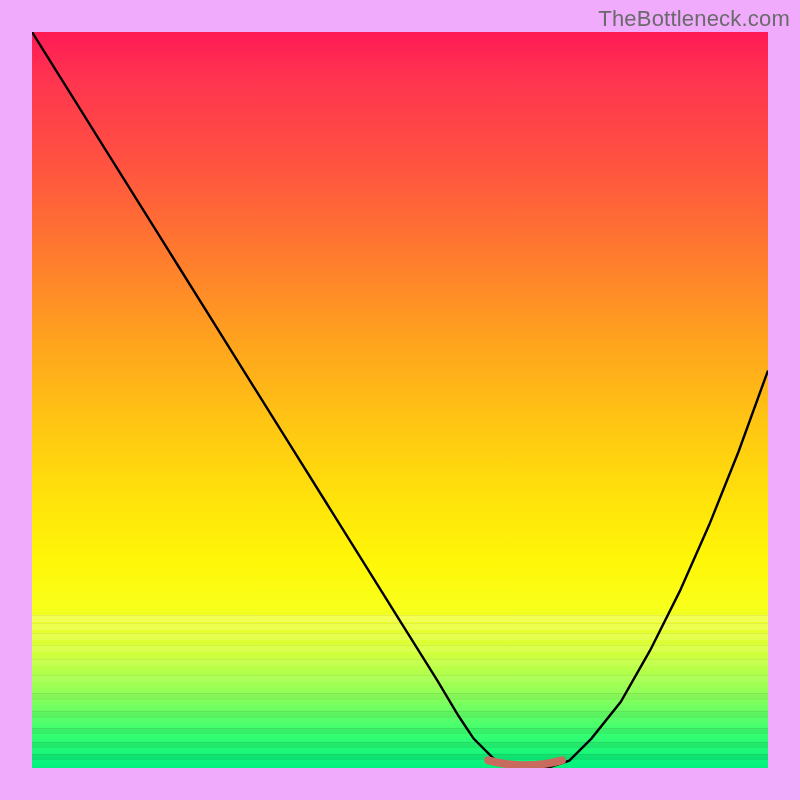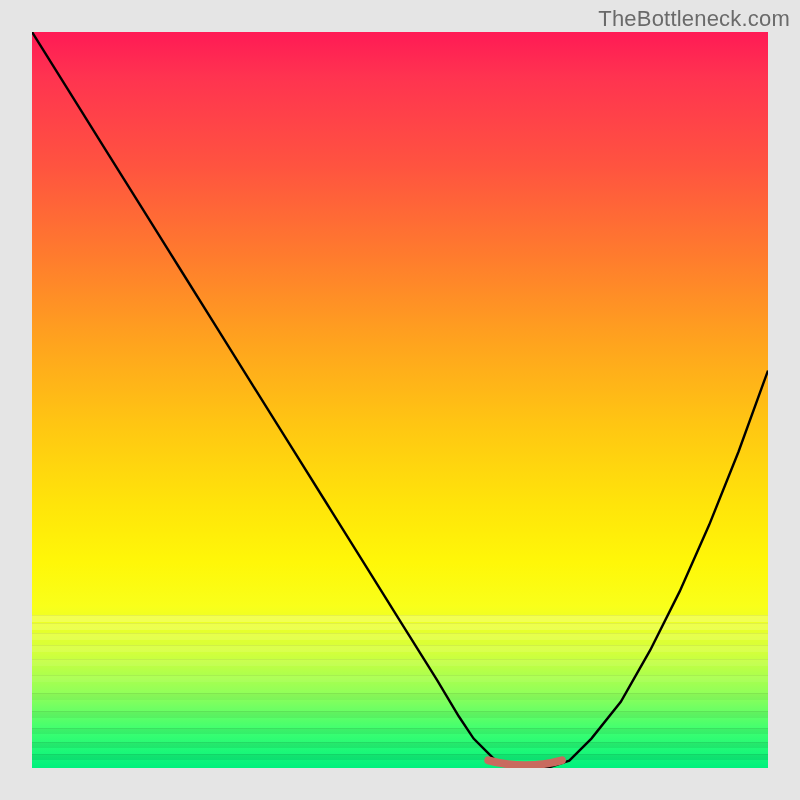--- a/index.html
+++ b/index.html
@@ -8,21 +8,21 @@
     width: 800px;
     height: 800px;
     background: #000;
     overflow: hidden;
     font-family: Arial, Helvetica, sans-serif;
   }
   .frame {
     position: relative;
     width: 800px;
     height: 800px;
-    background: #e5e5e5;
+    background: #f0abfc;
   }
   .attribution {
     position: absolute;
     top: 6px;
     right: 10px;
     color: #6a6a6a;
     font-size: 22px;
     font-weight: 500;
     letter-spacing: 0.2px;
     z-index: 5;

